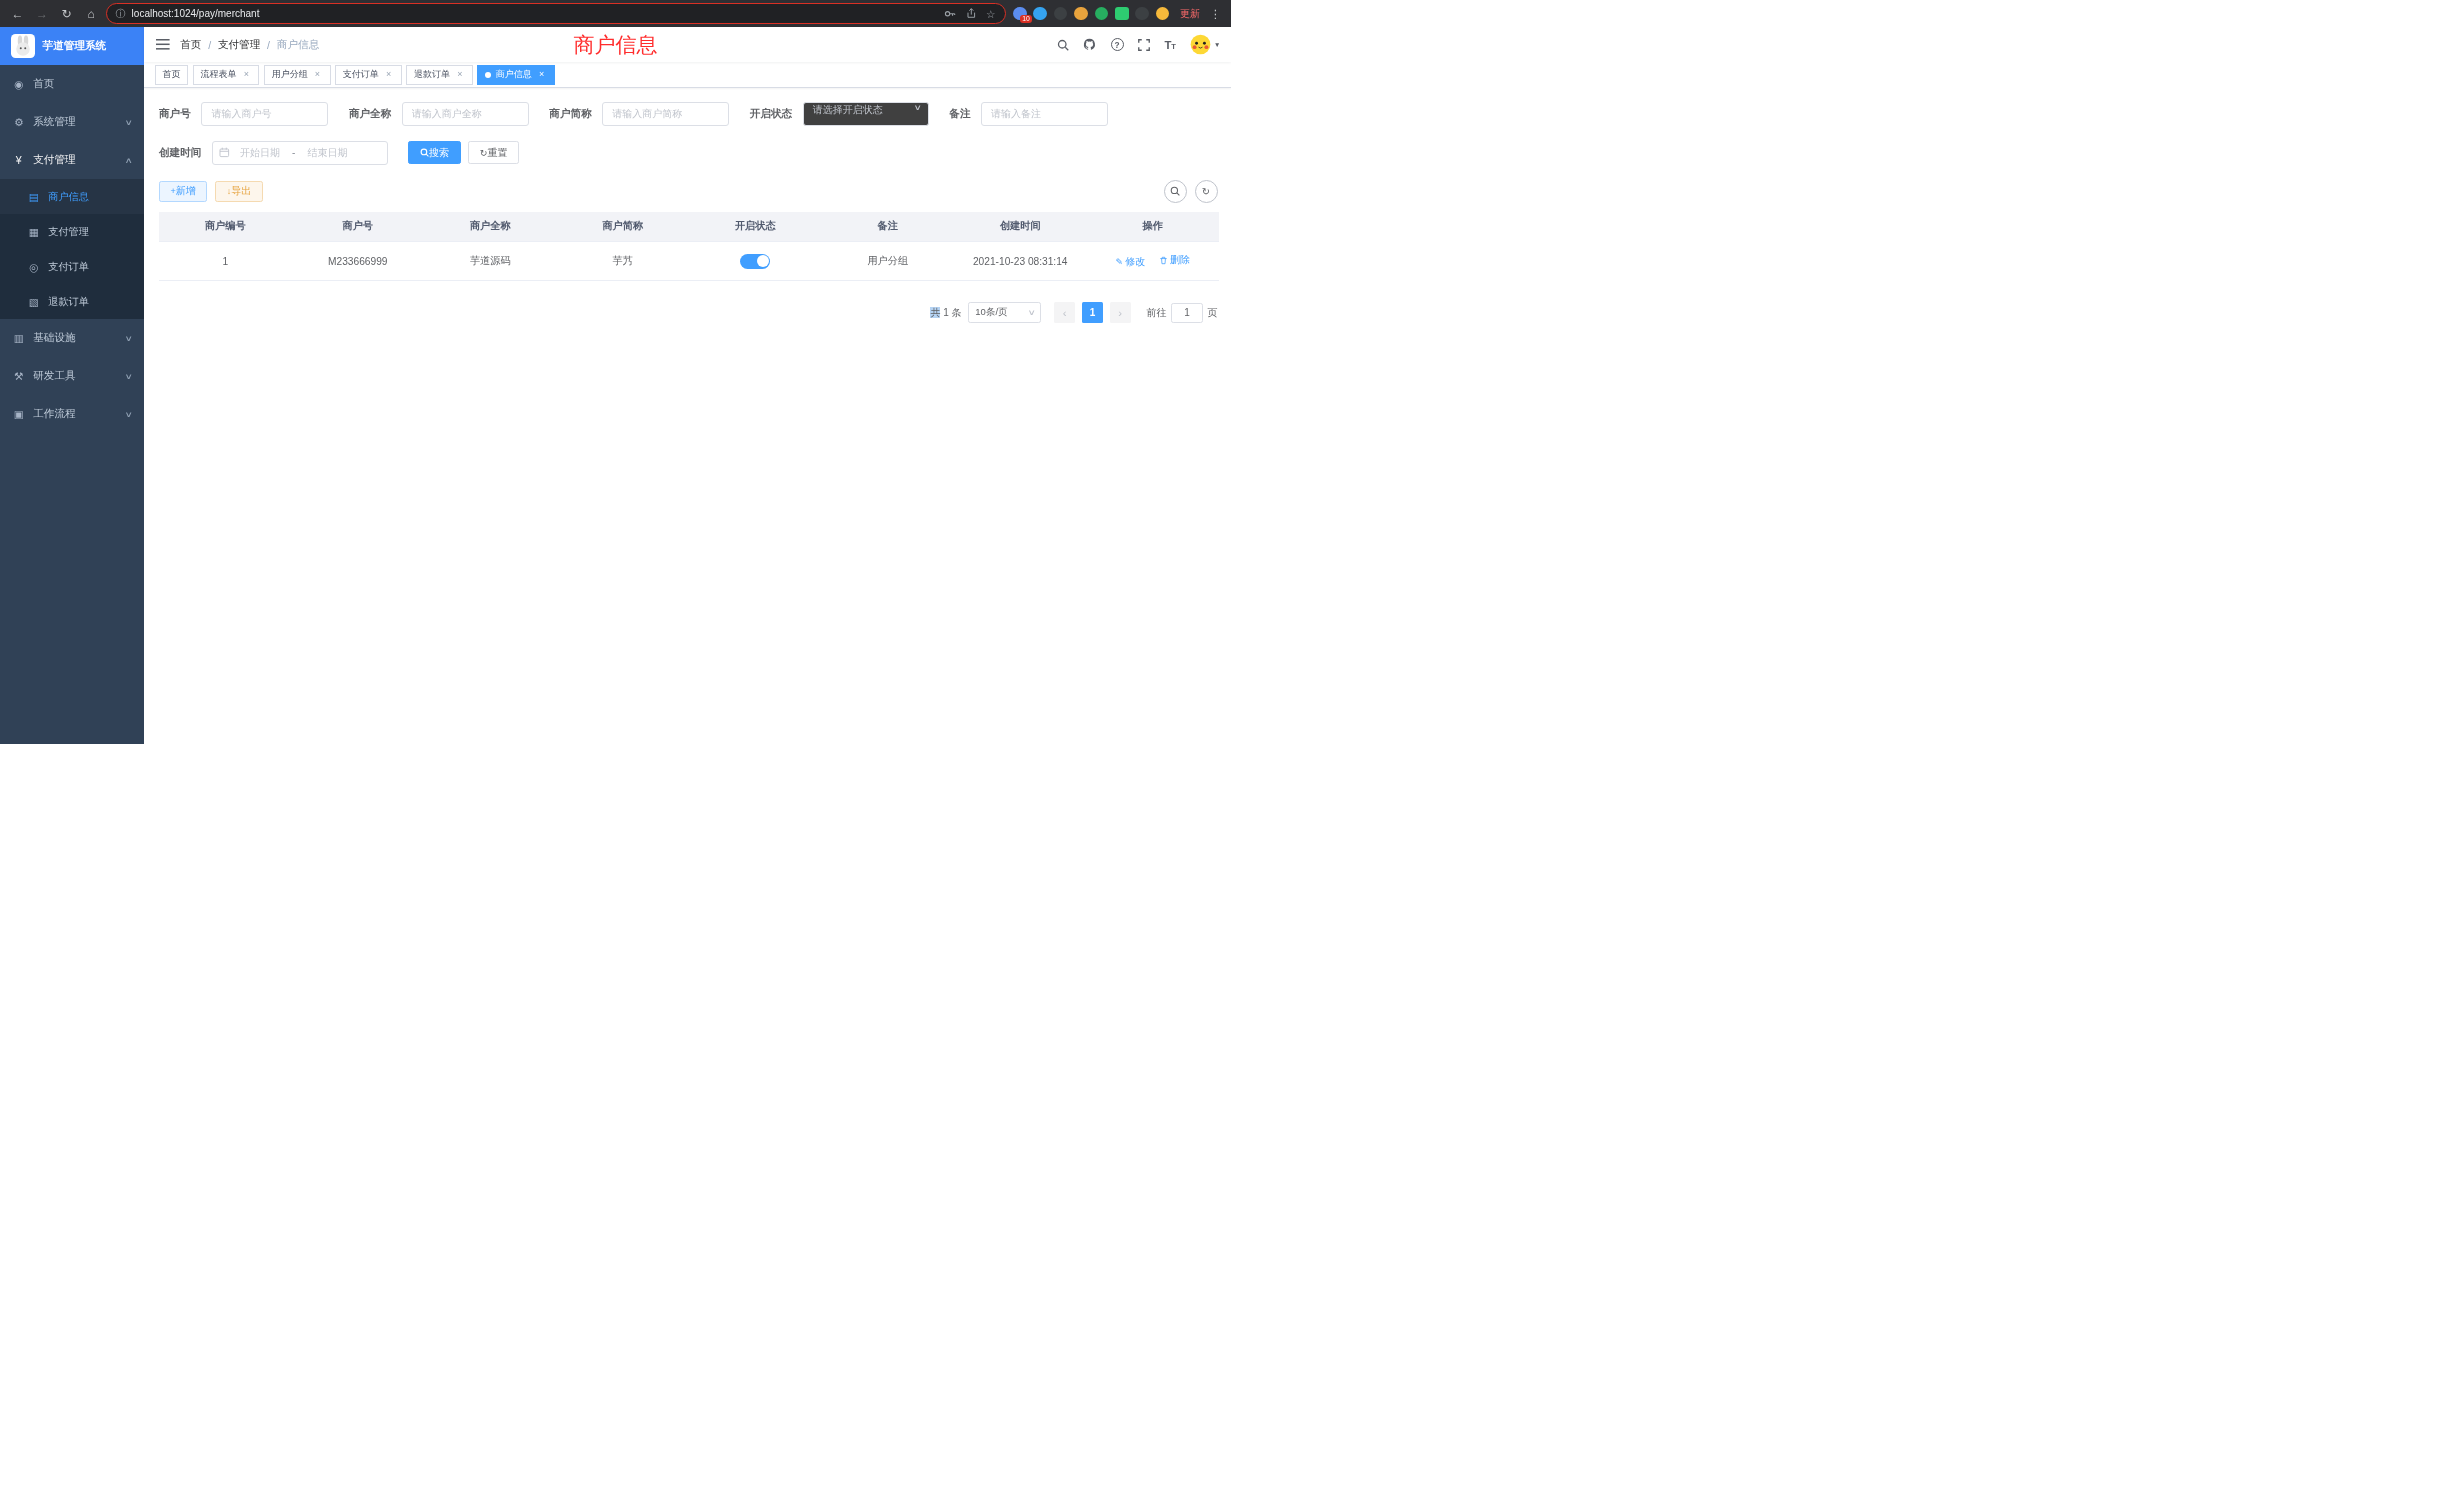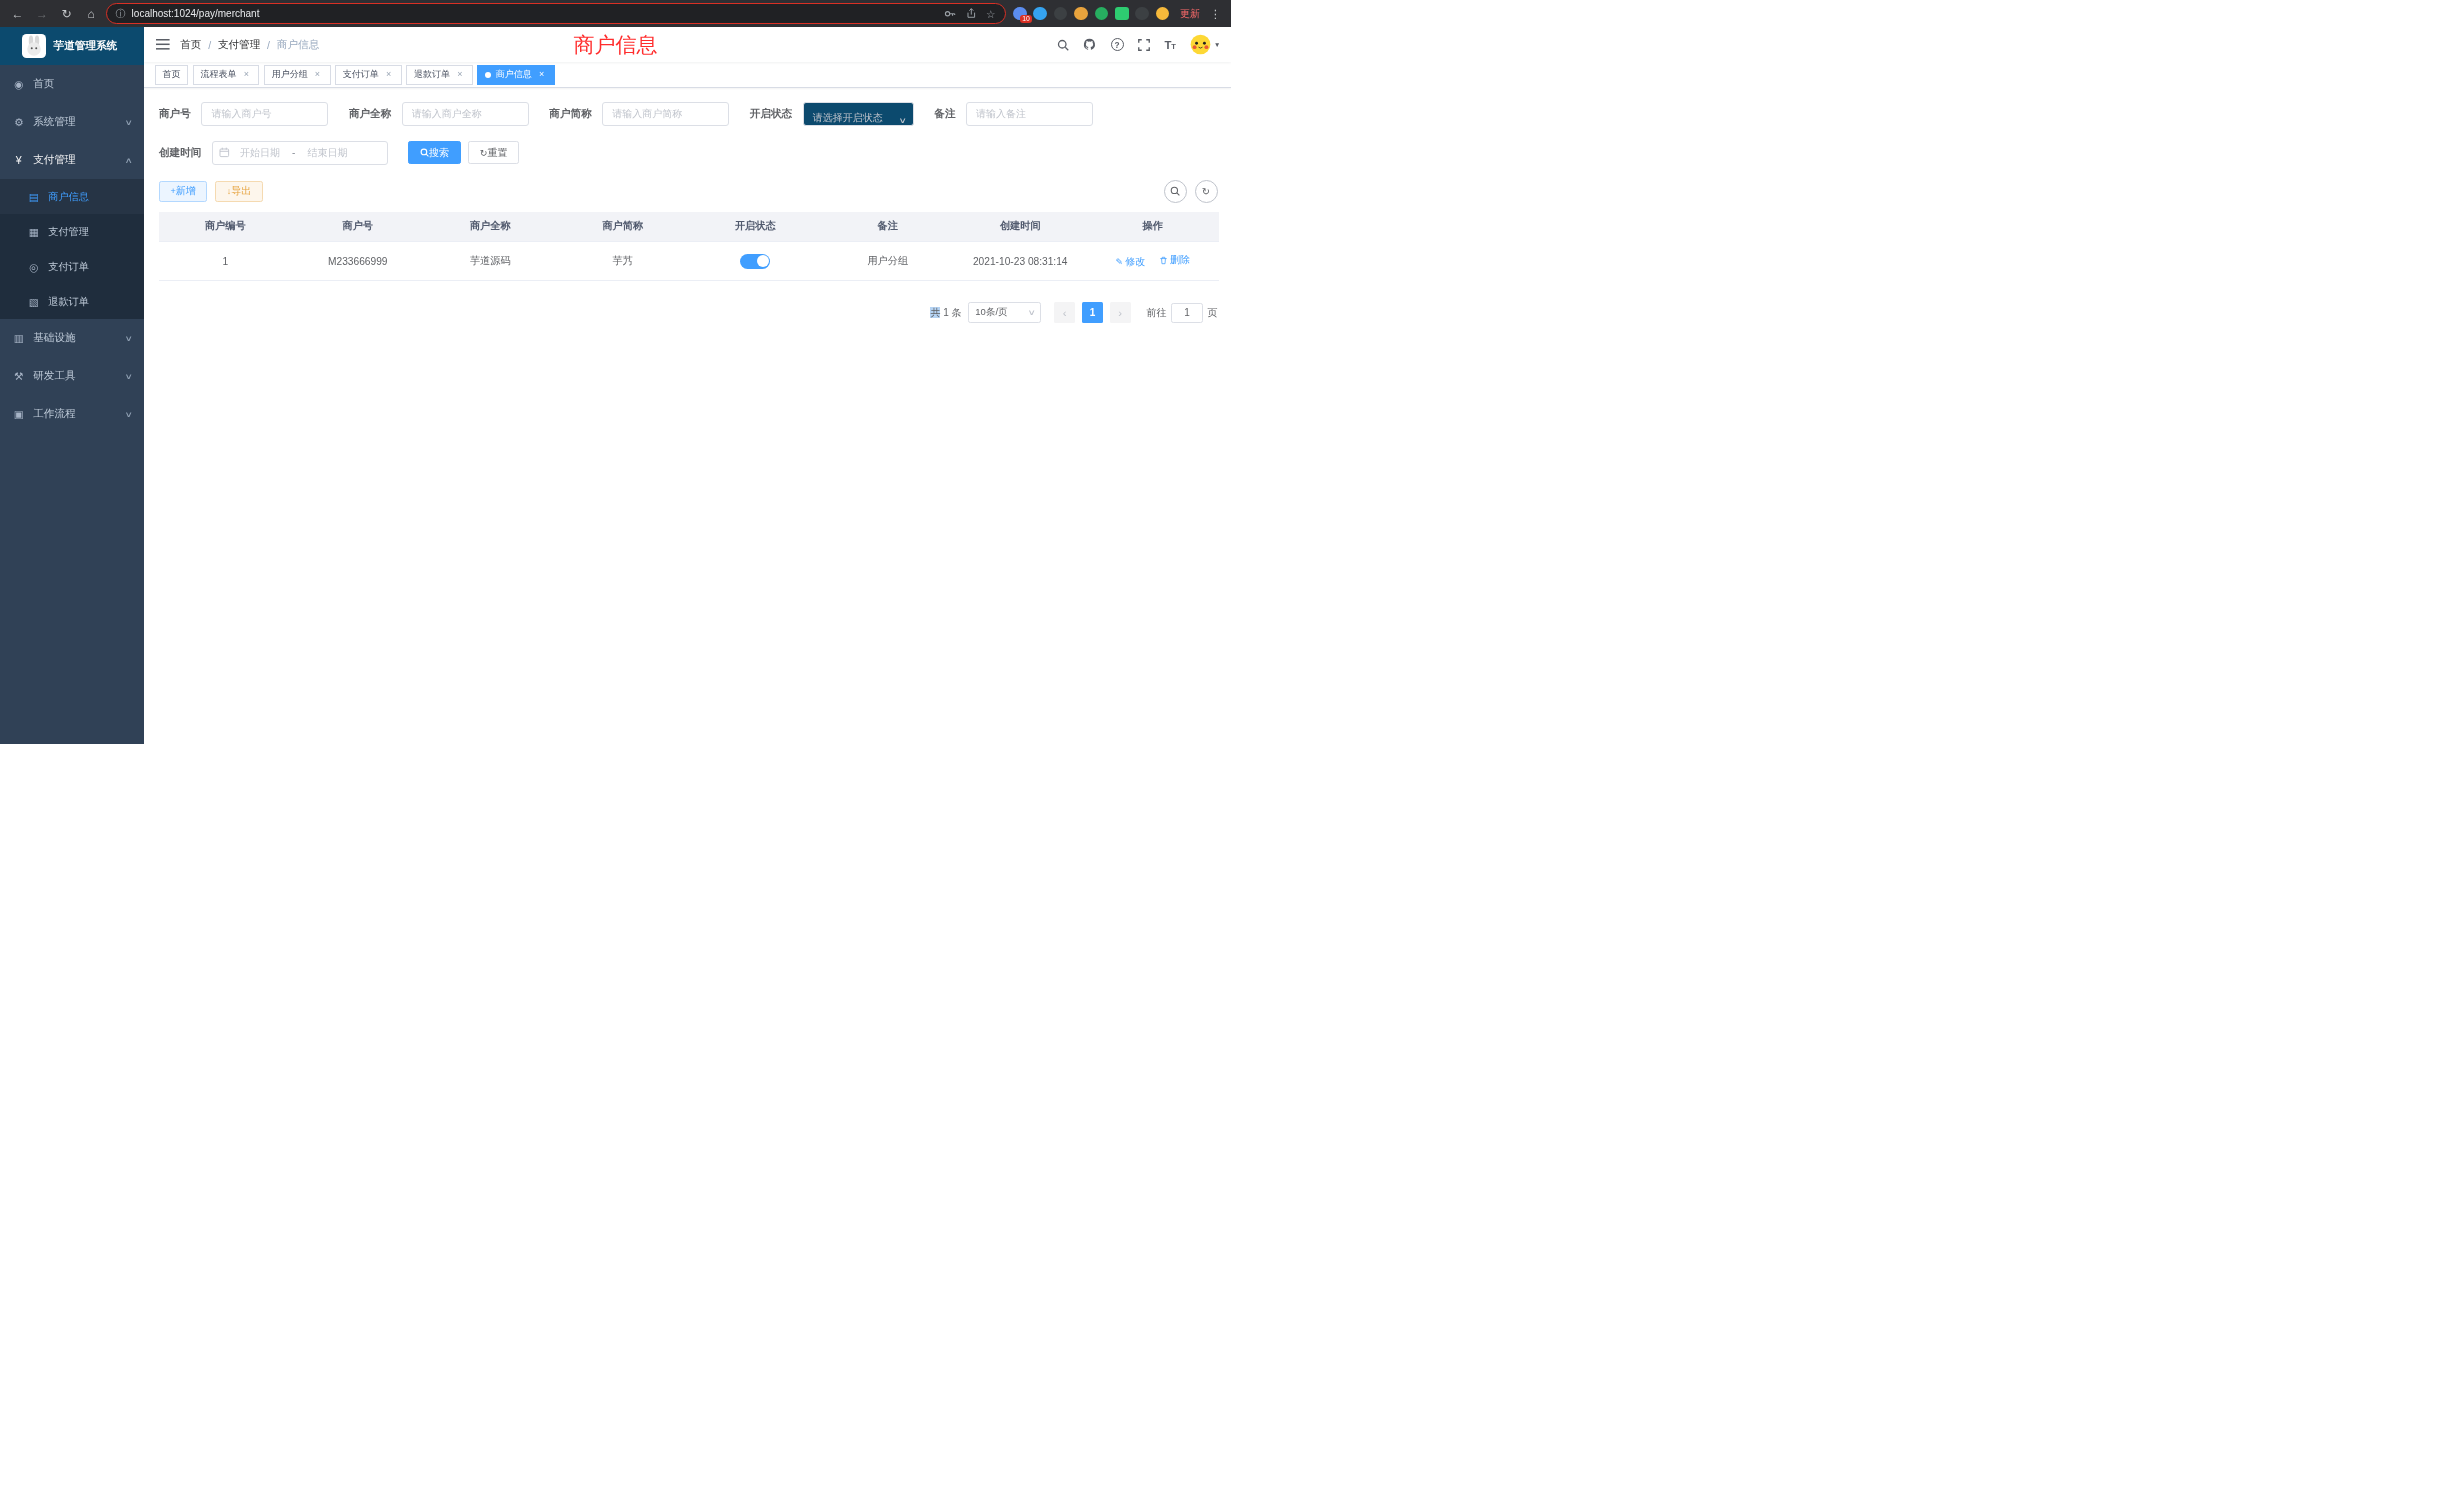--- a/index.html
+++ b/index.html
@@ -24,21 +24,21 @@
   .ext-area{ display:flex; align-items:center; gap:6.8px; padding:0 3px; }
   .ext-dot{ width:13.6px; height:13.6px; border-radius:50%; position:relative; flex:none; cursor:pointer; }
   .ext-dot.square{ border-radius:3px; }
   .ext-badge{ position:absolute; bottom:-3px; right:-5.3px; background:#d93025; color:#fff; font-size:6.8px; border-radius:3px; padding:0 2.3px; line-height:8.3px; }
   .update-label{ color:var(--update-red); font-size:10px; margin:0 3px; cursor:pointer; white-space:nowrap; }
   .menu-dots{ color:#c6c9cc; font-size:11.4px; cursor:pointer; padding:0 2.3px; }
 
   
   .app{ flex:1; display:flex; min-height:0; }
   .sidebar{ width:144px; background:var(--sidebar-bg); color:#bfcbd9; flex:none; display:flex; flex-direction:column; overflow:hidden; }
-  .logo-row{ height:38px; display:flex; align-items:center; gap:7.6px; padding:0 22px; background:#0c4a6e; cursor:pointer; flex:none; }
+  .logo-row{ height:38px; display:flex; align-items:center; gap:7.6px; padding:0 11px; background:#3b82f6; cursor:pointer; flex:none; }
   .logo-img{ width:24px; height:24px; flex:none; display:flex; }
   .logo-title{ color:#fff; font-size:10.6px; font-weight:bold; white-space:nowrap; }
   .menu-item{ height:38px; display:flex; align-items:center; gap:7.6px; padding:0 12px; font-size:10.6px; cursor:pointer; white-space:nowrap; }
   .mi-icon{ width:13.6px; text-align:center; font-size:10.6px; color:#a7b4c6; flex:none; }
   .mi-label{ flex:1; }
   .mi-caret{ font-size:7.6px; color:#8fa0b3; transform:scaleX(1.5); }
   .menu-item.active-parent{ color:#f4f4f5; }
   .menu-item.active-parent .mi-icon{ color:#f4f4f5; }
   .submenu{ background:var(--submenu-bg); }
   .submenu .menu-item{ height:35px; padding-left:27px; font-size:10.2px; }
@@ -71,21 +71,21 @@
   .tag-dot{ width:6px; height:6px; border-radius:50%; background:#fff; display:inline-block; }
   .tag.active .tag-close{ color:#fff; }
 
   
   .content{ flex:1; padding:13.6px 12px 0 15px; overflow:hidden; }
   .filter-row{ display:flex; align-items:center; margin-bottom:15px; }
   .f-group{ display:flex; align-items:center; margin-right:20.5px; }
   .f-label{ font-size:10.6px; color:#606266; font-weight:700; margin-right:10.6px; white-space:nowrap; }
   .f-input{ width:127px; height:24px; border:0.8px solid #dcdfe6; border-radius:3px; padding:0 9px; font-size:10px; color:#606266; outline:none; font-family:inherit; }
   .f-input::placeholder{ color:#c0c4cc; }
-  .f-select{ width:111px; height:24px; border:0.8px solid #dcdfe6; border-radius:3px; padding:0 7.6px 0 9px; display:flex; align-items:flex-end; justify-content:space-between; cursor:pointer; background:#0c4a6e; }
+  .f-select{ width:126px; height:24px; border:0.8px solid #dcdfe6; border-radius:3px; padding:0 7.6px 0 9px; display:flex; align-items:flex-start; justify-content:space-between; cursor:pointer; background:#404040; }
   .sel-placeholder{ font-size:10px; color:#c0c4cc; }
   .sel-caret{ font-size:7.6px; color:#c0c4cc; transform:scaleX(1.5); }
   .date-range{ width:176px; height:24px; border:0.8px solid #dcdfe6; border-radius:3px; display:flex; align-items:center; padding:0 6px; gap:3px; background:#fff; }
   .cal-icon{ display:flex; color:#c0c4cc; }
   .dr-input{ border:none; outline:none; width:55px; font-size:10px; text-align:center; color:#606266; font-family:inherit; }
   .dr-input::placeholder{ color:#c0c4cc; }
   .dr-sep{ color:#8a8f99; font-size:10px; padding:0 1.5px; }
 
   .btn{ height:23px; border-radius:2.3px; font-size:10px; display:inline-flex; align-items:center; gap:0; padding:0 10.6px; cursor:pointer; border:0.8px solid transparent; font-family:inherit; }
   .btn-search{ background:var(--accent); color:#fff; border-color:var(--accent); margin-right:7.6px; }

